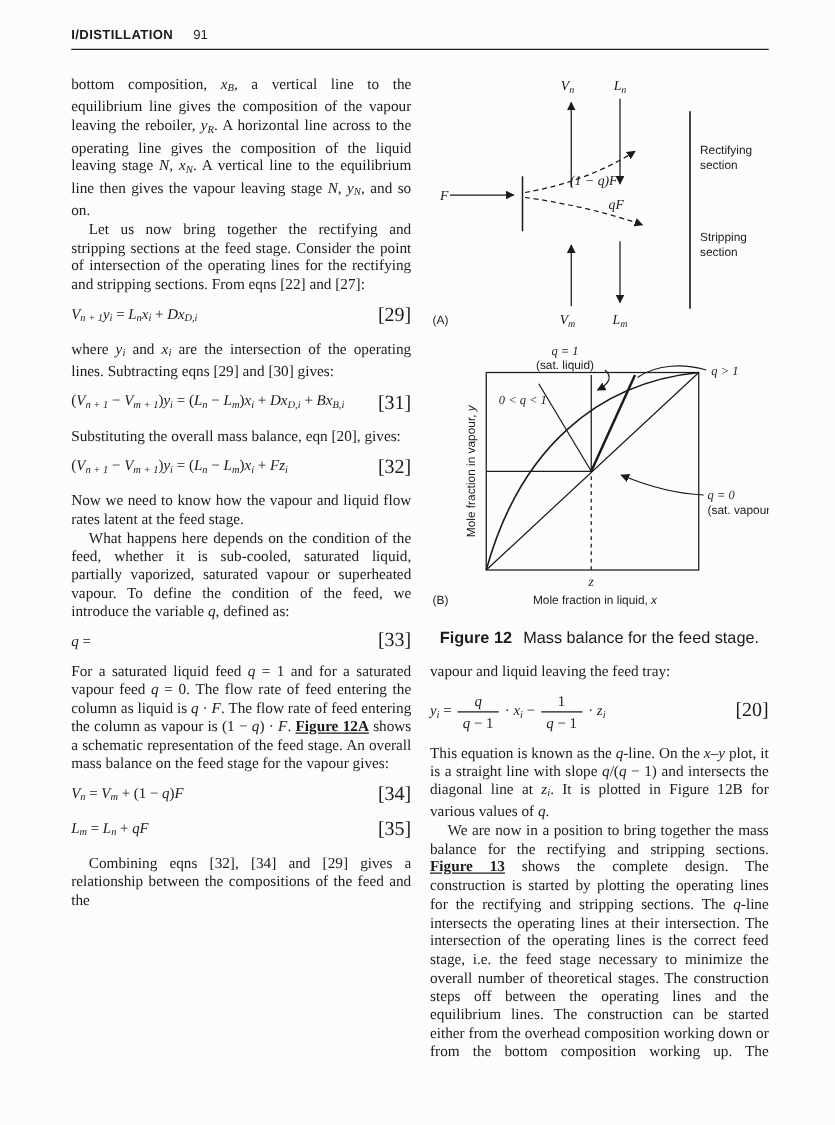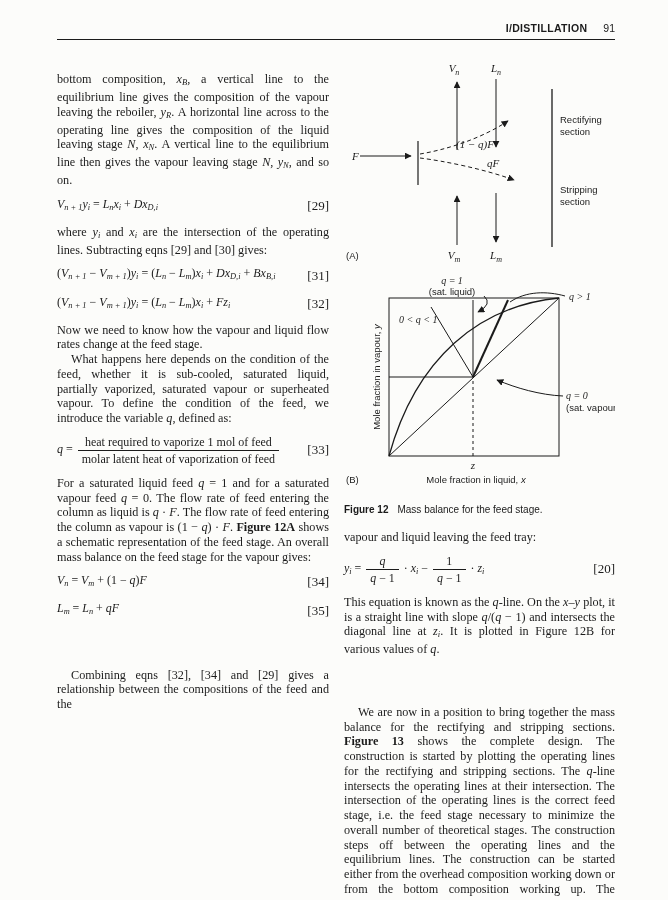--- a/index.html
+++ b/index.html
@@ -6,93 +6,94 @@
   body{
     width:668px;height:900px;position:relative;
     background:#fcfcfa;color:#1b1b1b;
     font-family:"Liberation Serif",serif;
     overflow:hidden;
   }
   .page{position:absolute;inset:0;}
   .header{
     position:absolute;left:57px;right:53px;top:22px;
     border-bottom:1px solid #1b1b1b;padding-bottom:5px;
-    text-align:right;
     font-family:"Liberation Sans",sans-serif;font-size:10.5px;
   }
   .header .title{font-weight:700;letter-spacing:.3px;}
   .header .pageno{margin-left:16px;font-weight:400;}
-  .col{position:absolute;top:72px;font-size:12.2px;line-height:14.75px;}
+  .col{position:absolute;top:60px;font-size:12.2px;line-height:14.75px;}
   #col-left{left:57px;width:272px;}
   #col-right{left:344px;width:271px;top:55px;}
   p{margin:0;text-align:justify;}
   p.ind{text-indent:14px;}
-  .force-just{text-align-last:justify;margin-top:48px;}
+  .force-just{text-align-last:justify;}
   .i{font-style:italic;}
-  .b{font-weight:700;}
+  .b{font-weight:700;text-decoration:underline;}
   .sub,.isub{font-size:0.7em;vertical-align:-0.25em;}
   .isub{font-style:italic;}
   .equation{
     position:relative;display:flex;justify-content:flex-start;align-items:center;
     margin:9px 0 10px;font-size:11.9px;line-height:14px;
   }
   .eq-body{display:inline-block;max-width:calc(100% - 30px);text-align:center;white-space:nowrap;}
   .eq-small .eq-body{font-size:12px;}
-  .eq-num{position:absolute;right:0;top:50%;transform:translateY(-50%);font-size:13px;}
+  .eq-num{position:absolute;right:0;top:50%;transform:translateY(-50%);font-size:16px;}
   .frac{display:inline-block;vertical-align:middle;text-align:center;margin:0 2px;}
   .fnum{display:block;padding:0 4px 1px;border-bottom:1px solid #1b1b1b;}
   .fden{display:block;padding:1px 4px 0;}
   .figure{display:block;}
   .fig-caption{
-    font-family:"Liberation Sans",sans-serif;font-size:10px;line-height:13px;
-    margin:4px 0 14px;text-align:left;
+    font-family:"Liberation Sans",sans-serif;font-size:13px;line-height:13px;
+    margin:4px 0 14px;text-align:center;
   }
   .fig-caption b{margin-right:9px;}
   svg{display:block;}
   svg text{fill:#1b1b1b;}
   .svg-sans{font-family:"Liberation Sans",sans-serif;font-size:9.5px;font-style:normal;}
   .svg-math{font-family:"Liberation Serif",serif;font-style:italic;font-size:11px;}
   .svg-subt{font-family:"Liberation Serif",serif;font-style:italic;font-size:8px;}
   .svg-qlabel{font-family:"Liberation Serif",serif;font-style:italic;font-size:10px;}
 </style>
 </head>
 <body>
 
 <div class="page">
 
   <div class="header">
     <span class="title">I/DISTILLATION</span><span class="pageno">91</span>
   </div>
 
   <div class="col" id="col-left">
     <p>bottom composition, <span class="i">x</span><span class="isub">B</span>, a vertical line to the equilibrium line gives the composition of the vapour leaving the reboiler, <span class="i">y</span><span class="isub">R</span>. A horizontal line across to the operating line gives the composition of the liquid leaving stage <span class="i">N</span>, <span class="i">x</span><span class="isub">N</span>. A vertical line to the equilibrium line then gives the vapour leaving stage <span class="i">N</span>, <span class="i">y</span><span class="isub">N</span>, and so on.</p>
+    <p class="ind">Let us now bring together the rectifying and stripping sections at the feed stage. Consider the point of intersection of the operating lines for the rectifying and stripping sections. From eqns [22] and [27]:</p>
 
     <div class="equation">
       <span class="eq-body"><span class="i">V</span><span class="isub">n + 1</span><span class="i">y</span><span class="isub">i</span> = <span class="i">L</span><span class="isub">n</span><span class="i">x</span><span class="isub">i</span> + <span class="i">Dx</span><span class="isub">D,i</span></span>
       <span class="eq-num">[29]</span>
     </div>
 
     <p>where <span class="i">y</span><span class="isub">i</span> and <span class="i">x</span><span class="isub">i</span> are the intersection of the operating lines. Subtracting eqns [29] and [30] gives:</p>
 
     <div class="equation eq-small">
       <span class="eq-body">(<span class="i">V</span><span class="isub">n + 1</span> − <span class="i">V</span><span class="isub">m + 1</span>)<span class="i">y</span><span class="isub">i</span> = (<span class="i">L</span><span class="isub">n</span> − <span class="i">L</span><span class="isub">m</span>)<span class="i">x</span><span class="isub">i</span> + <span class="i">Dx</span><span class="isub">D,i</span> + <span class="i">Bx</span><span class="isub">B,i</span></span>
       <span class="eq-num">[31]</span>
     </div>
 
+    <p>Substituting the overall mass balance, eqn [20], gives:</p>
 
     <div class="equation eq-small">
       <span class="eq-body">(<span class="i">V</span><span class="isub">n + 1</span> − <span class="i">V</span><span class="isub">m + 1</span>)<span class="i">y</span><span class="isub">i</span> = (<span class="i">L</span><span class="isub">n</span> − <span class="i">L</span><span class="isub">m</span>)<span class="i">x</span><span class="isub">i</span> + <span class="i">Fz</span><span class="isub">i</span></span>
       <span class="eq-num">[32]</span>
     </div>
 
-    <p>Now we need to know how the vapour and liquid flow rates change at the feed stage.</p>
+    <p>Now we need to know how the vapour and liquid flow rates latent at the feed stage.</p>
     <p class="ind">What happens here depends on the condition of the feed, whether it is sub-cooled, saturated liquid, partially vaporized, saturated vapour or superheated vapour. To define the condition of the feed, we introduce the variable <span class="i">q</span>, defined as:</p>
 
     <div class="equation eq-small">
-      <span class="eq-body"><span class="i">q</span> = <span class="frac"><span class="fnum">heat required to vaporize 1 mol of feed</span><span class="fden">molar latent heat of vaporization of feed</span></span></span>
+      <span class="eq-body"><span class="i">q</span> = </span>
       <span class="eq-num">[33]</span>
     </div>
 
     <p>For a saturated liquid feed <span class="i">q</span> = 1 and for a saturated vapour feed <span class="i">q</span> = 0. The flow rate of feed entering the column as liquid is <span class="i">q</span> · <span class="i">F</span>. The flow rate of feed entering the column as vapour is (1 − <span class="i">q</span>) · <span class="i">F</span>. <span class="b">Figure 12A</span> shows a schematic representation of the feed stage. An overall mass balance on the feed stage for the vapour gives:</p>
 
     <div class="equation">
       <span class="eq-body"><span class="i">V</span><span class="isub">n</span> = <span class="i">V</span><span class="isub">m</span> + (1 − <span class="i">q</span>)<span class="i">F</span></span>
       <span class="eq-num">[34]</span>
     </div>
 

